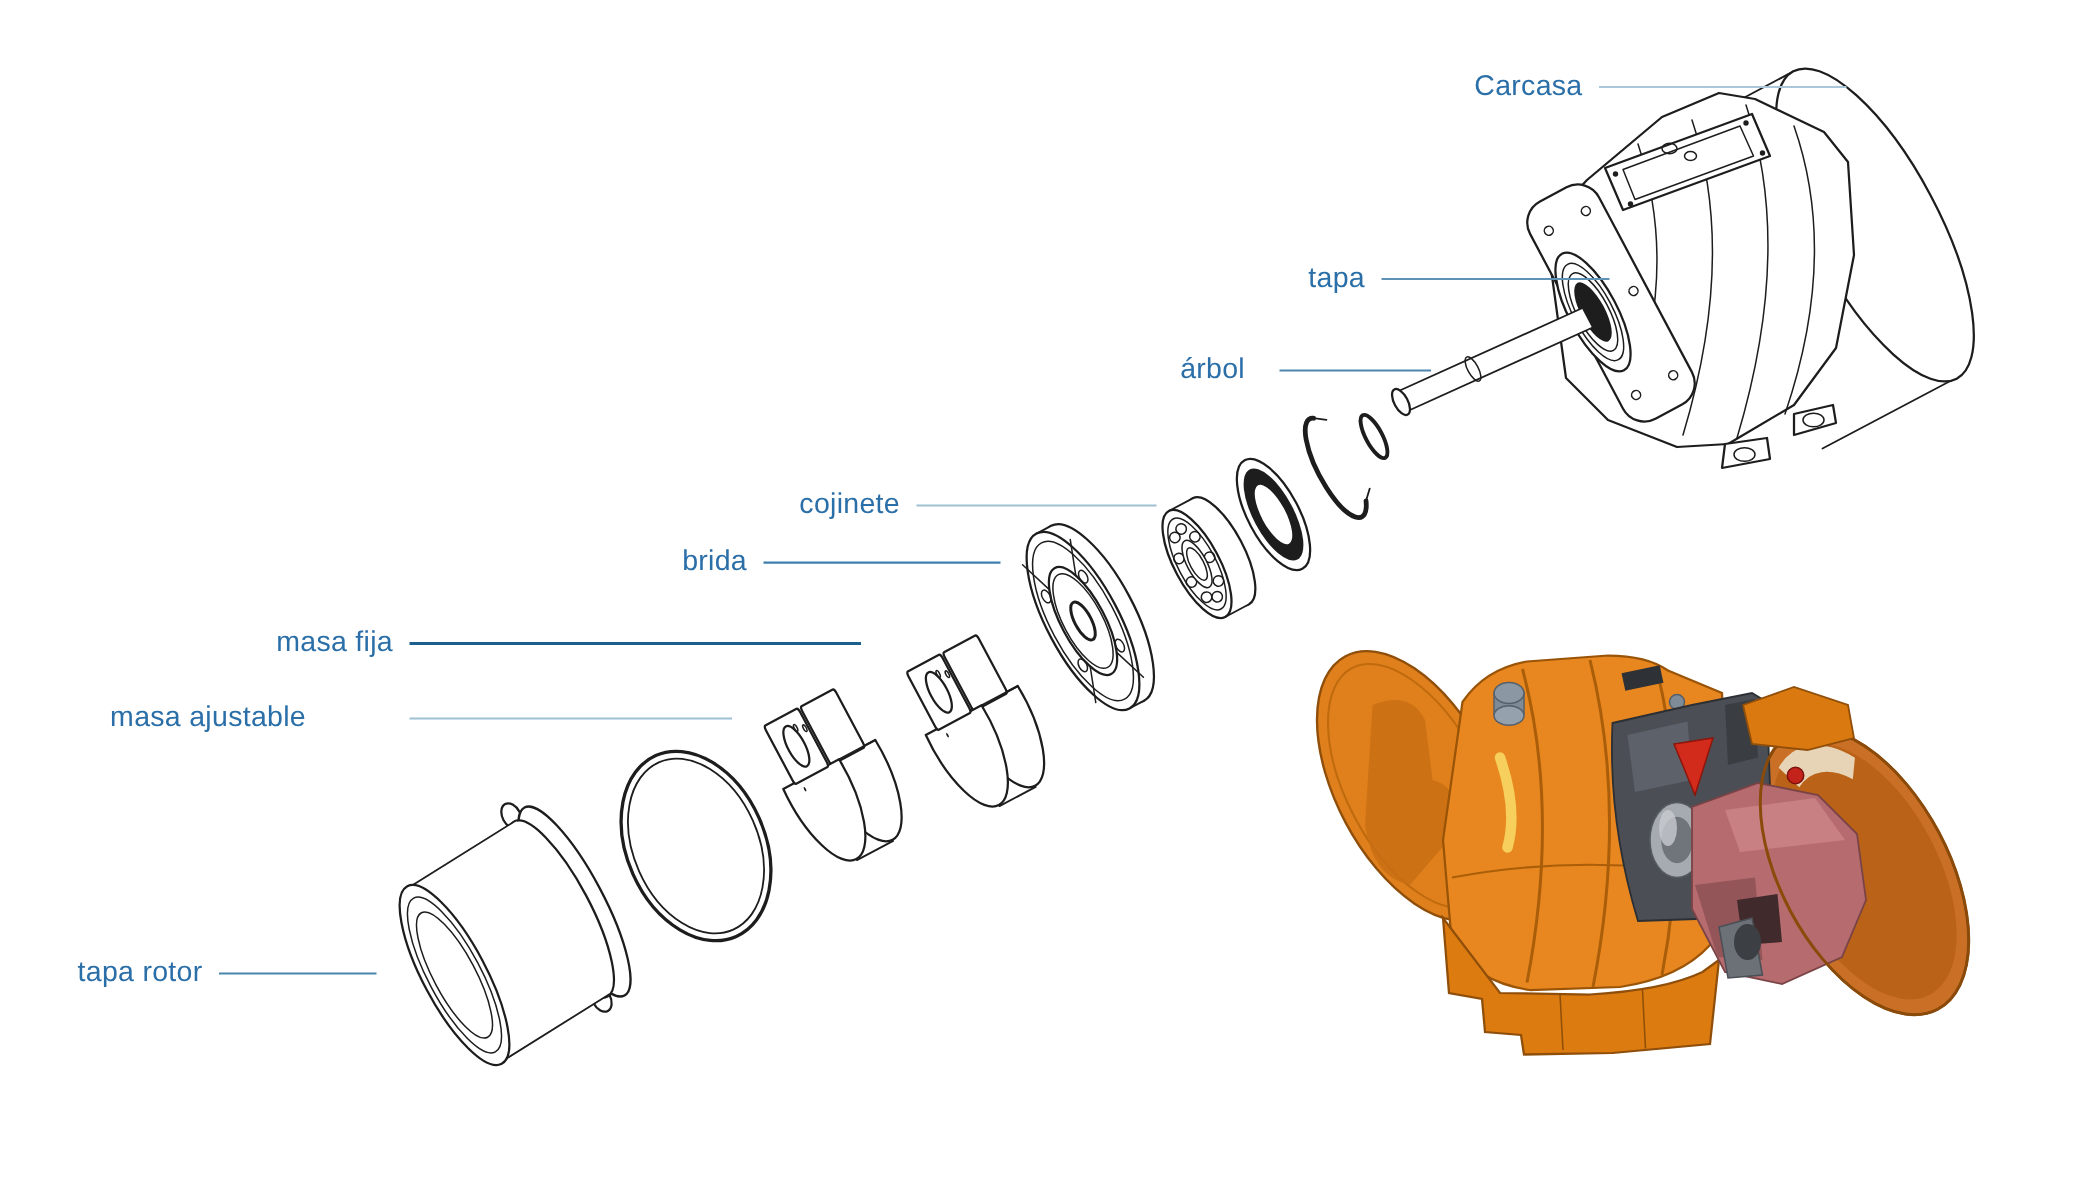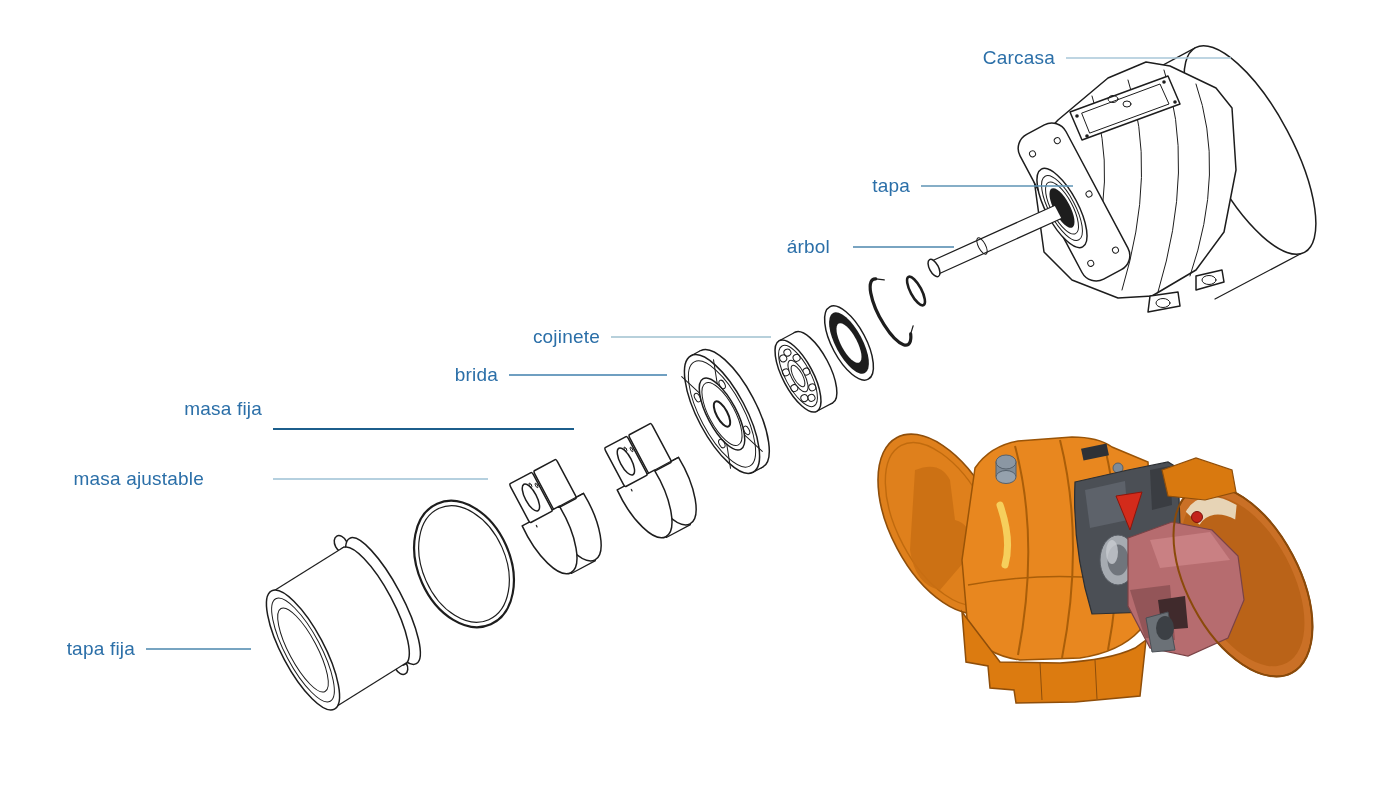--- a/index.html
+++ b/index.html
@@ -245,17 +245,17 @@
       <line x1="273" y1="479" x2="488" y2="479" stroke-width="1.3" stroke="#9CC0D4"></line>
       <line x1="146" y1="649" x2="251" y2="649" stroke-width="1.3" stroke="#4A86AC"></line>
     </g>
   </svg>
 
   <div class="part-label" style="top:47px;  right:345px;">Carcasa</div>
   <div class="part-label" style="top:175px; right:490px;">tapa</div>
   <div class="part-label" style="top:236px; right:570px;">árbol</div>
   <div class="part-label" style="top:326px; right:800px;">cojinete</div>
   <div class="part-label" style="top:364px; right:902px;text-align:right;">brida</div>
-  <div class="part-label" style="top:398px; right:1138px;">masa fija</div>
+  <div class="part-label" style="top:418px; right:1138px;">masa fija</div>
   <div class="part-label" style="top:468px; right:1196px;">masa ajustable</div>
-  <div class="part-label" style="top:638px; right:1265px;">tapa fija</div>
+  <div class="part-label" style="top:638px; right:1265px;">tapa rotor</div>
 
 </div>
 
 </body></html>

